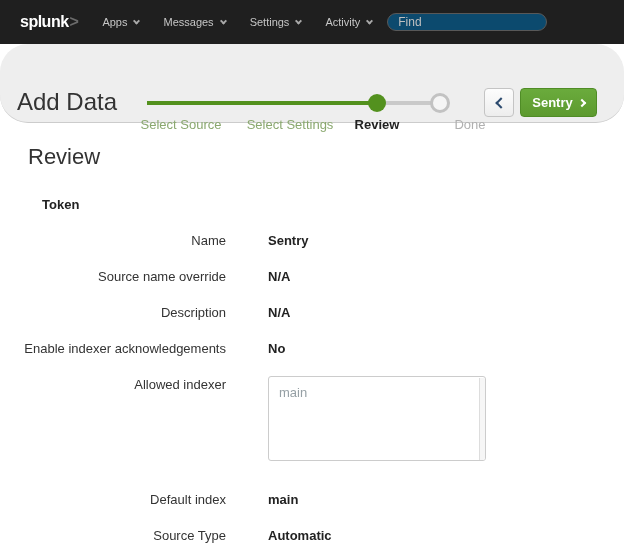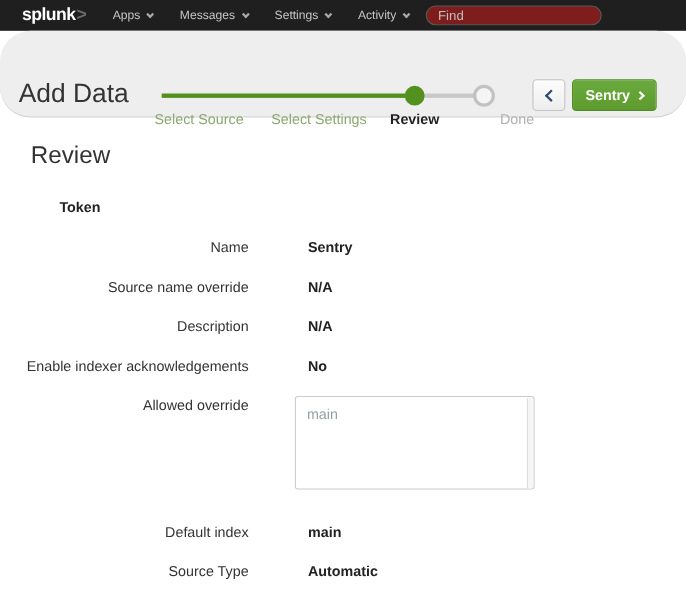--- a/index.html
+++ b/index.html
@@ -6,36 +6,36 @@
   html,body { width:624px; height:558px; }
   body {
     font-family:"Liberation Sans", sans-serif;
     background:#ffffff;
     color:#333333;
     overflow:hidden;
   }
 
   
   .nav {
-    height:28px; background:#1f1f1f;
+    height:44px; background:#1f1f1f;
     display:flex; align-items:center;
   }
   .logo { margin-left:20px; font-size:16px; font-weight:bold; color:#ffffff; letter-spacing:-0.5px; cursor:pointer; }
   .logo .logo-caret { color:#6b6b6b; margin-left:1px; }
   .nav-item {
     margin-left:24px; font-size:11px; color:#c6c6c6; cursor:pointer;
     display:flex; align-items:center; white-space:nowrap;
   }
   .caret-down {
     width:5px; height:5px; border-right:2px solid #a9a9a9; border-bottom:2px solid #a9a9a9;
     transform:rotate(45deg) translate(-1px,-1px); margin-left:7px; display:inline-block;
   }
   .find {
     margin-left:15px; width:160px; height:18px;
-    background:#7f1d1d; border:1px solid #585858; border-radius:10px;
+    background:#0c4a6e; border:1px solid #585858; border-radius:10px;
     color:#cfcfcf; font-size:12px; padding:0 10px; outline:none;
     font-family:"Liberation Sans", sans-serif;
   }
   .find::placeholder { color:#bfbfbf; opacity:1; }
 
   
   .header {
     position:relative; height:79px;
     background:#eeeeee; border-bottom:1px solid #cccccc;border-radius:28px;
   }
@@ -81,21 +81,21 @@
   }
 
   
   .content { background:#ffffff; }
   .review-heading { margin:21px 0 0 28px; font-size:22px; font-weight:400; color:#333333; }
   .form { margin-top:16px; }
   .row { display:flex; align-items:center; height:36px; font-size:13px; }
   .row-ta { height:115px; align-items:flex-start; }
   .flabel { width:226px; text-align:right; color:#333333; flex-shrink:0; }
   .row-ta .flabel { padding-top:11px; }
-  .fvalue { margin-left:54px; font-weight:bold; color:#222222; }
+  .fvalue { margin-left:42px; font-weight:bold; color:#222222; }
   .ta {
     position:relative; margin:10px 0 0 42px; width:218px; height:85px;
     background:#ffffff; border:1px solid #cccccc; border-radius:3px;
     overflow:hidden; cursor:text;
   }
   .ta-text { position:absolute; left:10px; top:8px; font-size:13px; font-weight:normal; color:#96a0a5; }
   .ta-scrollbar {
     position:absolute; top:1px; right:0; width:6px; height:83px;
     background:#f6f6f6; border-left:1px solid #dddddd;
   }
@@ -165,21 +165,21 @@
     </div>
     <div class="row">
       <div class="flabel">Description</div>
       <div class="fvalue">N/A</div>
     </div>
     <div class="row">
       <div class="flabel">Enable indexer acknowledgements</div>
       <div class="fvalue">No</div>
     </div>
     <div class="row row-ta">
-      <div class="flabel">Allowed override</div>
+      <div class="flabel">Allowed indexer</div>
       <div class="ta">
         <span class="ta-text">main</span>
         <div class="ta-scrollbar"></div>
       </div>
     </div>
     <div class="row">
       <div class="flabel">Default index</div>
       <div class="fvalue">main</div>
     </div>
     <div class="row">

